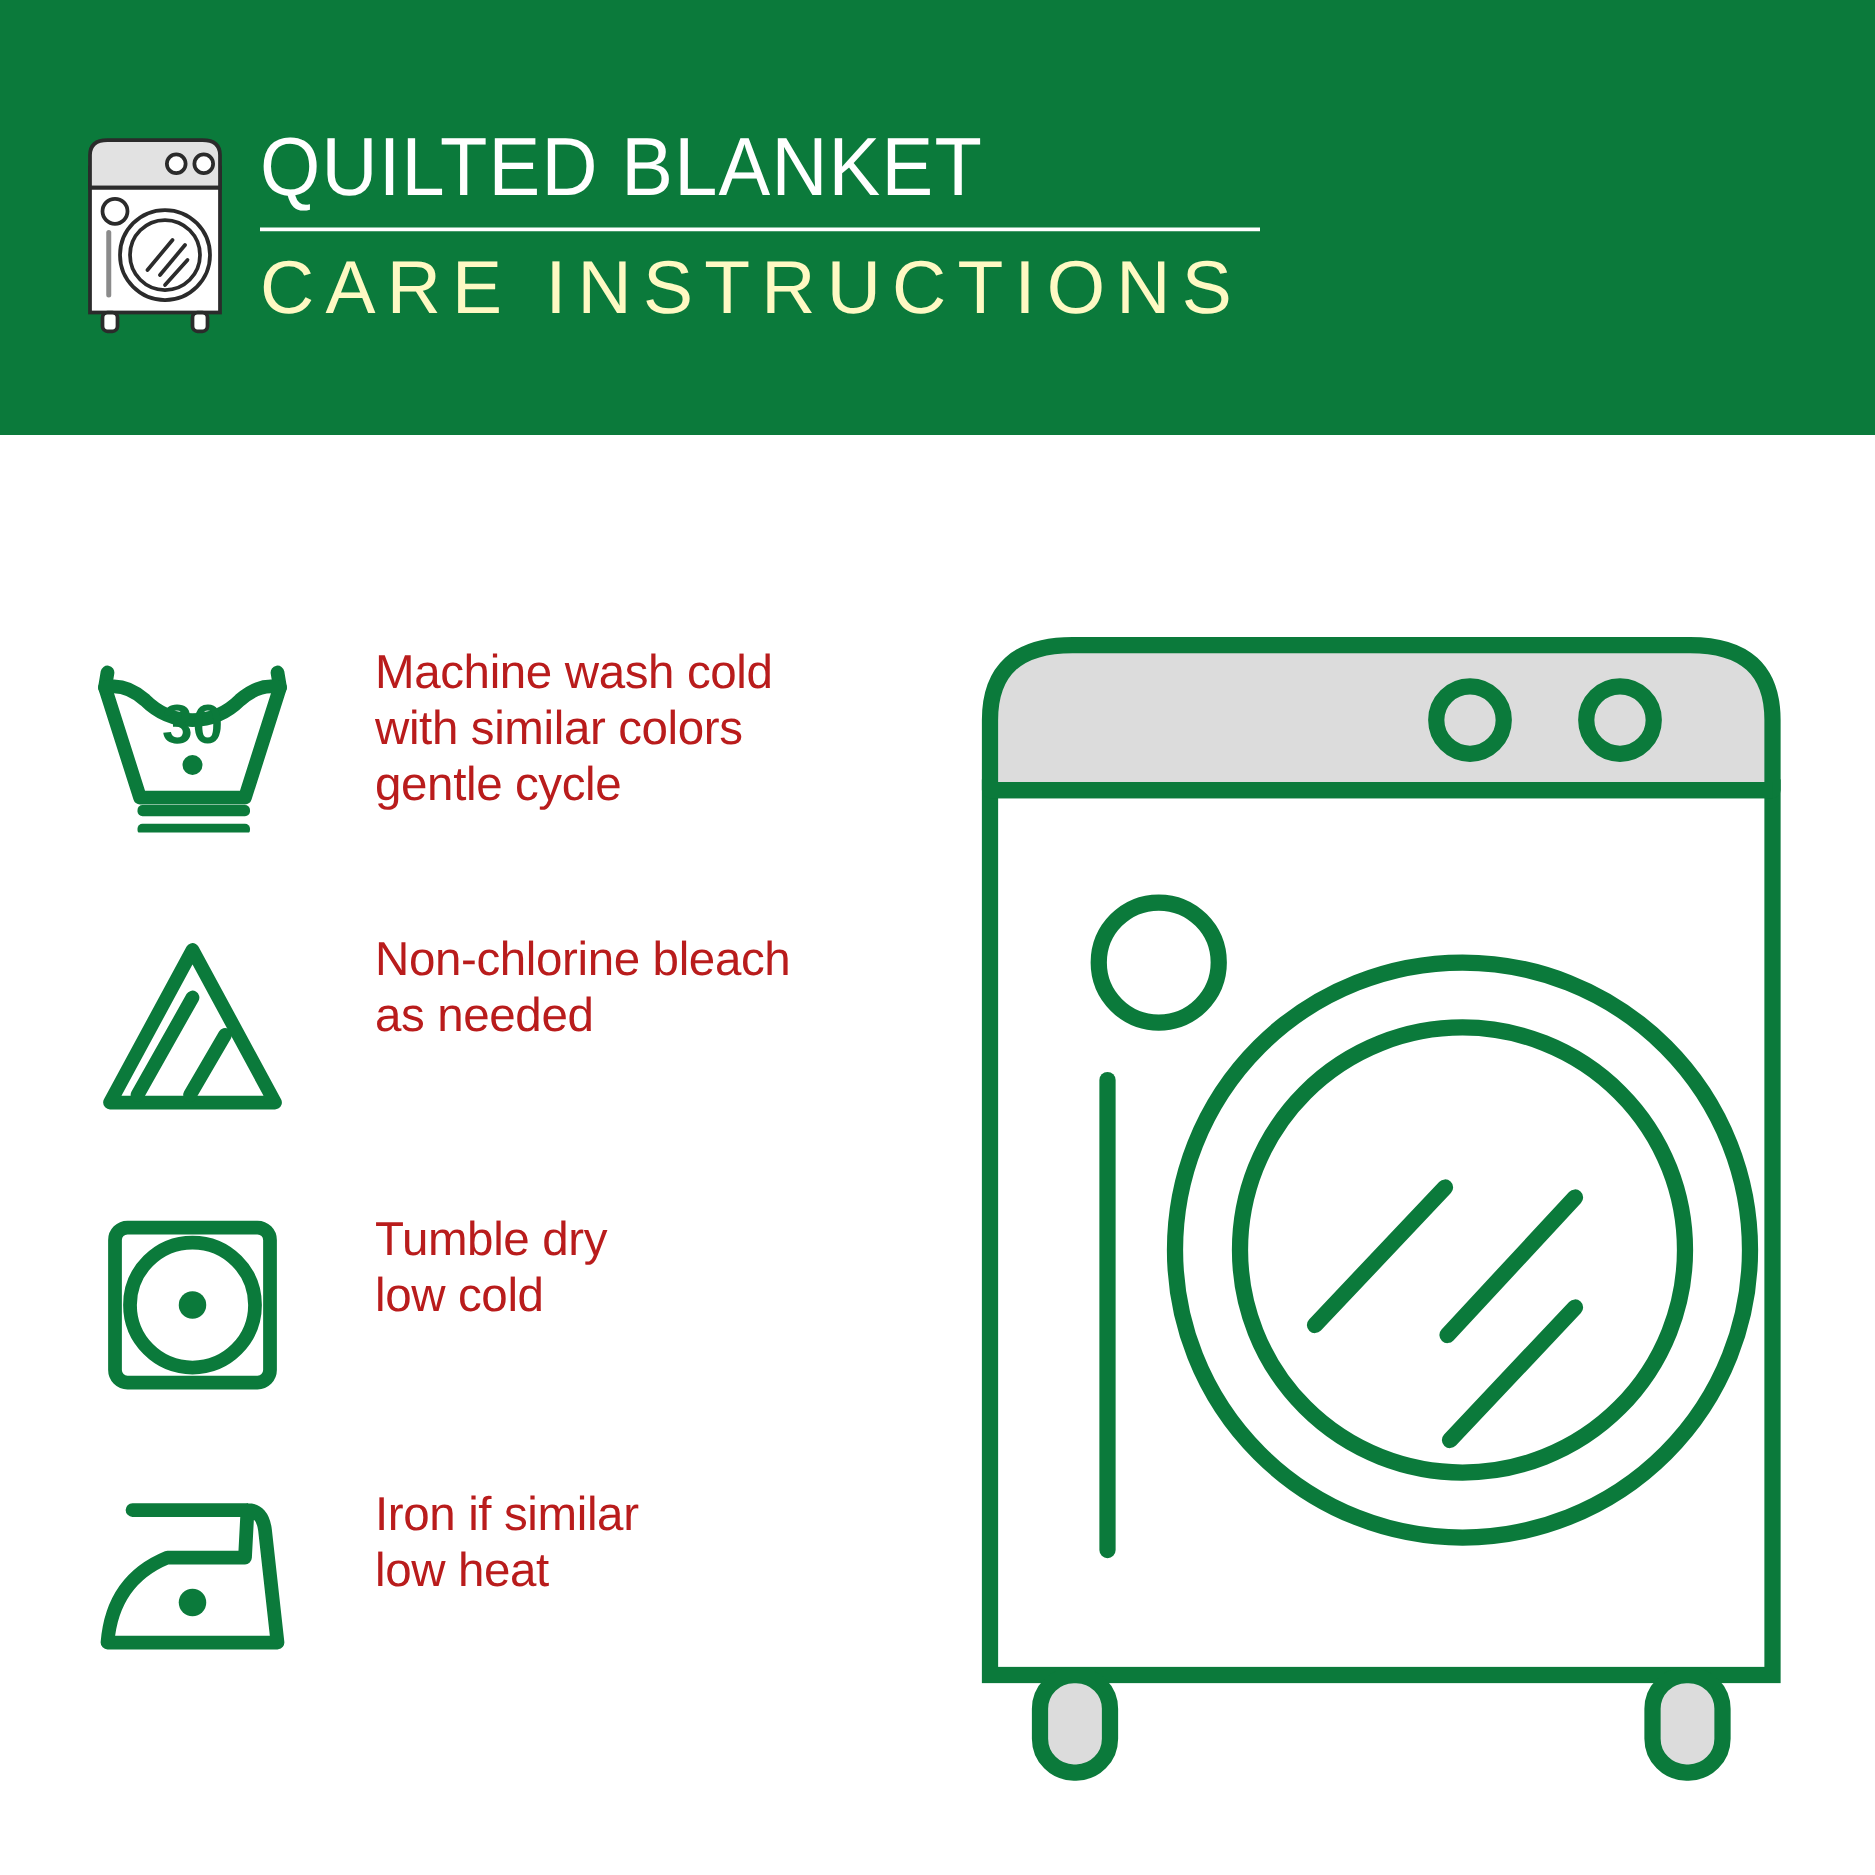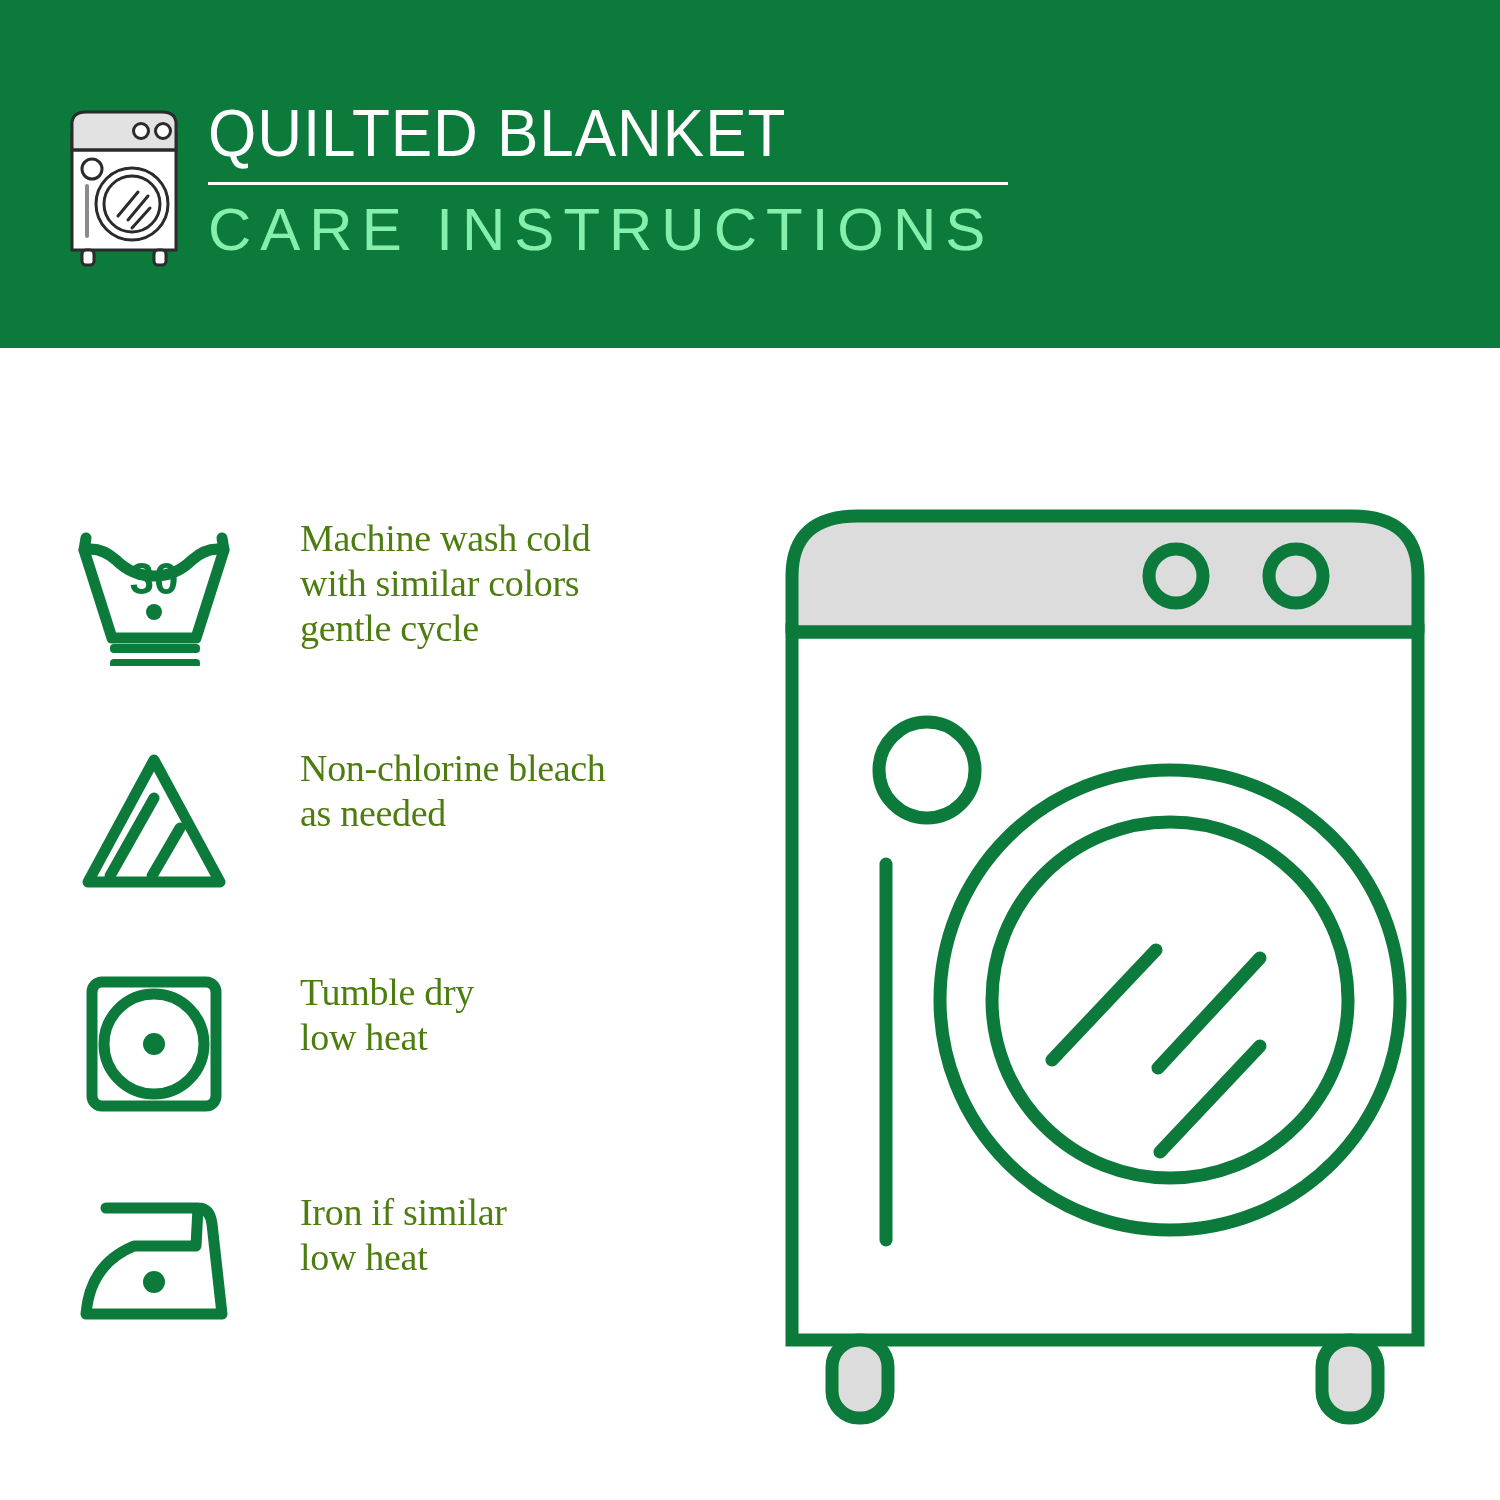--- a/index.html
+++ b/index.html
@@ -56,21 +56,21 @@
     white-space: nowrap;
   }
   .title-rule {
     height: 3px;
     background: #ffffff;
     width: 800px;
     margin-top: 14px;
     margin-bottom: 12px;
   }
   .title-sub {
-    color: #86efac;
+    color: #fef9c3;
     font-size: 60px;
     line-height: 66px;
     letter-spacing: 9px;
     font-weight: 300;
     white-space: nowrap;
   }
 
   
   .care-list {
     position: absolute;
@@ -93,26 +93,25 @@
   .care-icon {
     flex: 0 0 auto;
     width: 168px;
     height: 150px;
     display: flex;
     align-items: center;
     justify-content: center;
   }
   .care-text {
     margin-left: 62px;
-    color: #4d7c0f;
+    color: #b91c1c;
     font-size: 38px;
     line-height: 45px;
     letter-spacing: -0.3px;
     white-space: pre-line;
-    font-family: Liberation Serif, serif;
   }
 
   
   .machine-illustration {
     position: absolute;
     left: 740px;
     top: 480px;
     width: 730px;
     height: 950px;
   }
@@ -190,21 +189,21 @@
 
   <div class="care-row care-row-3">
     <span class="care-icon">
       <svg viewBox="0 0 168 150" width="168" height="150" aria-hidden="true">
         <rect x="22" y="12" width="124" height="124" rx="10" fill="none" stroke="#0b7a3b" stroke-width="11"></rect>
         <circle cx="84" cy="74" r="50" fill="none" stroke="#0b7a3b" stroke-width="11"></circle>
         <circle cx="84" cy="74" r="11" fill="#0b7a3b"></circle>
       </svg>
     </span>
     <div class="care-text">Tumble dry
-low heat</div>
+low cold</div>
   </div>
 
   <div class="care-row care-row-4">
     <span class="care-icon">
       <svg viewBox="0 0 168 150" width="168" height="150" aria-hidden="true">
         <path d="M36 18 L128 18 Q140 18 142 34 L152 124 L16 124
                  Q20 74 64 56 L126 56 L128 18" fill="none" stroke="#0b7a3b" stroke-width="11" stroke-linecap="round" stroke-linejoin="round"></path>
         <circle cx="84" cy="92" r="11" fill="#0b7a3b"></circle>
       </svg>
     </span>

